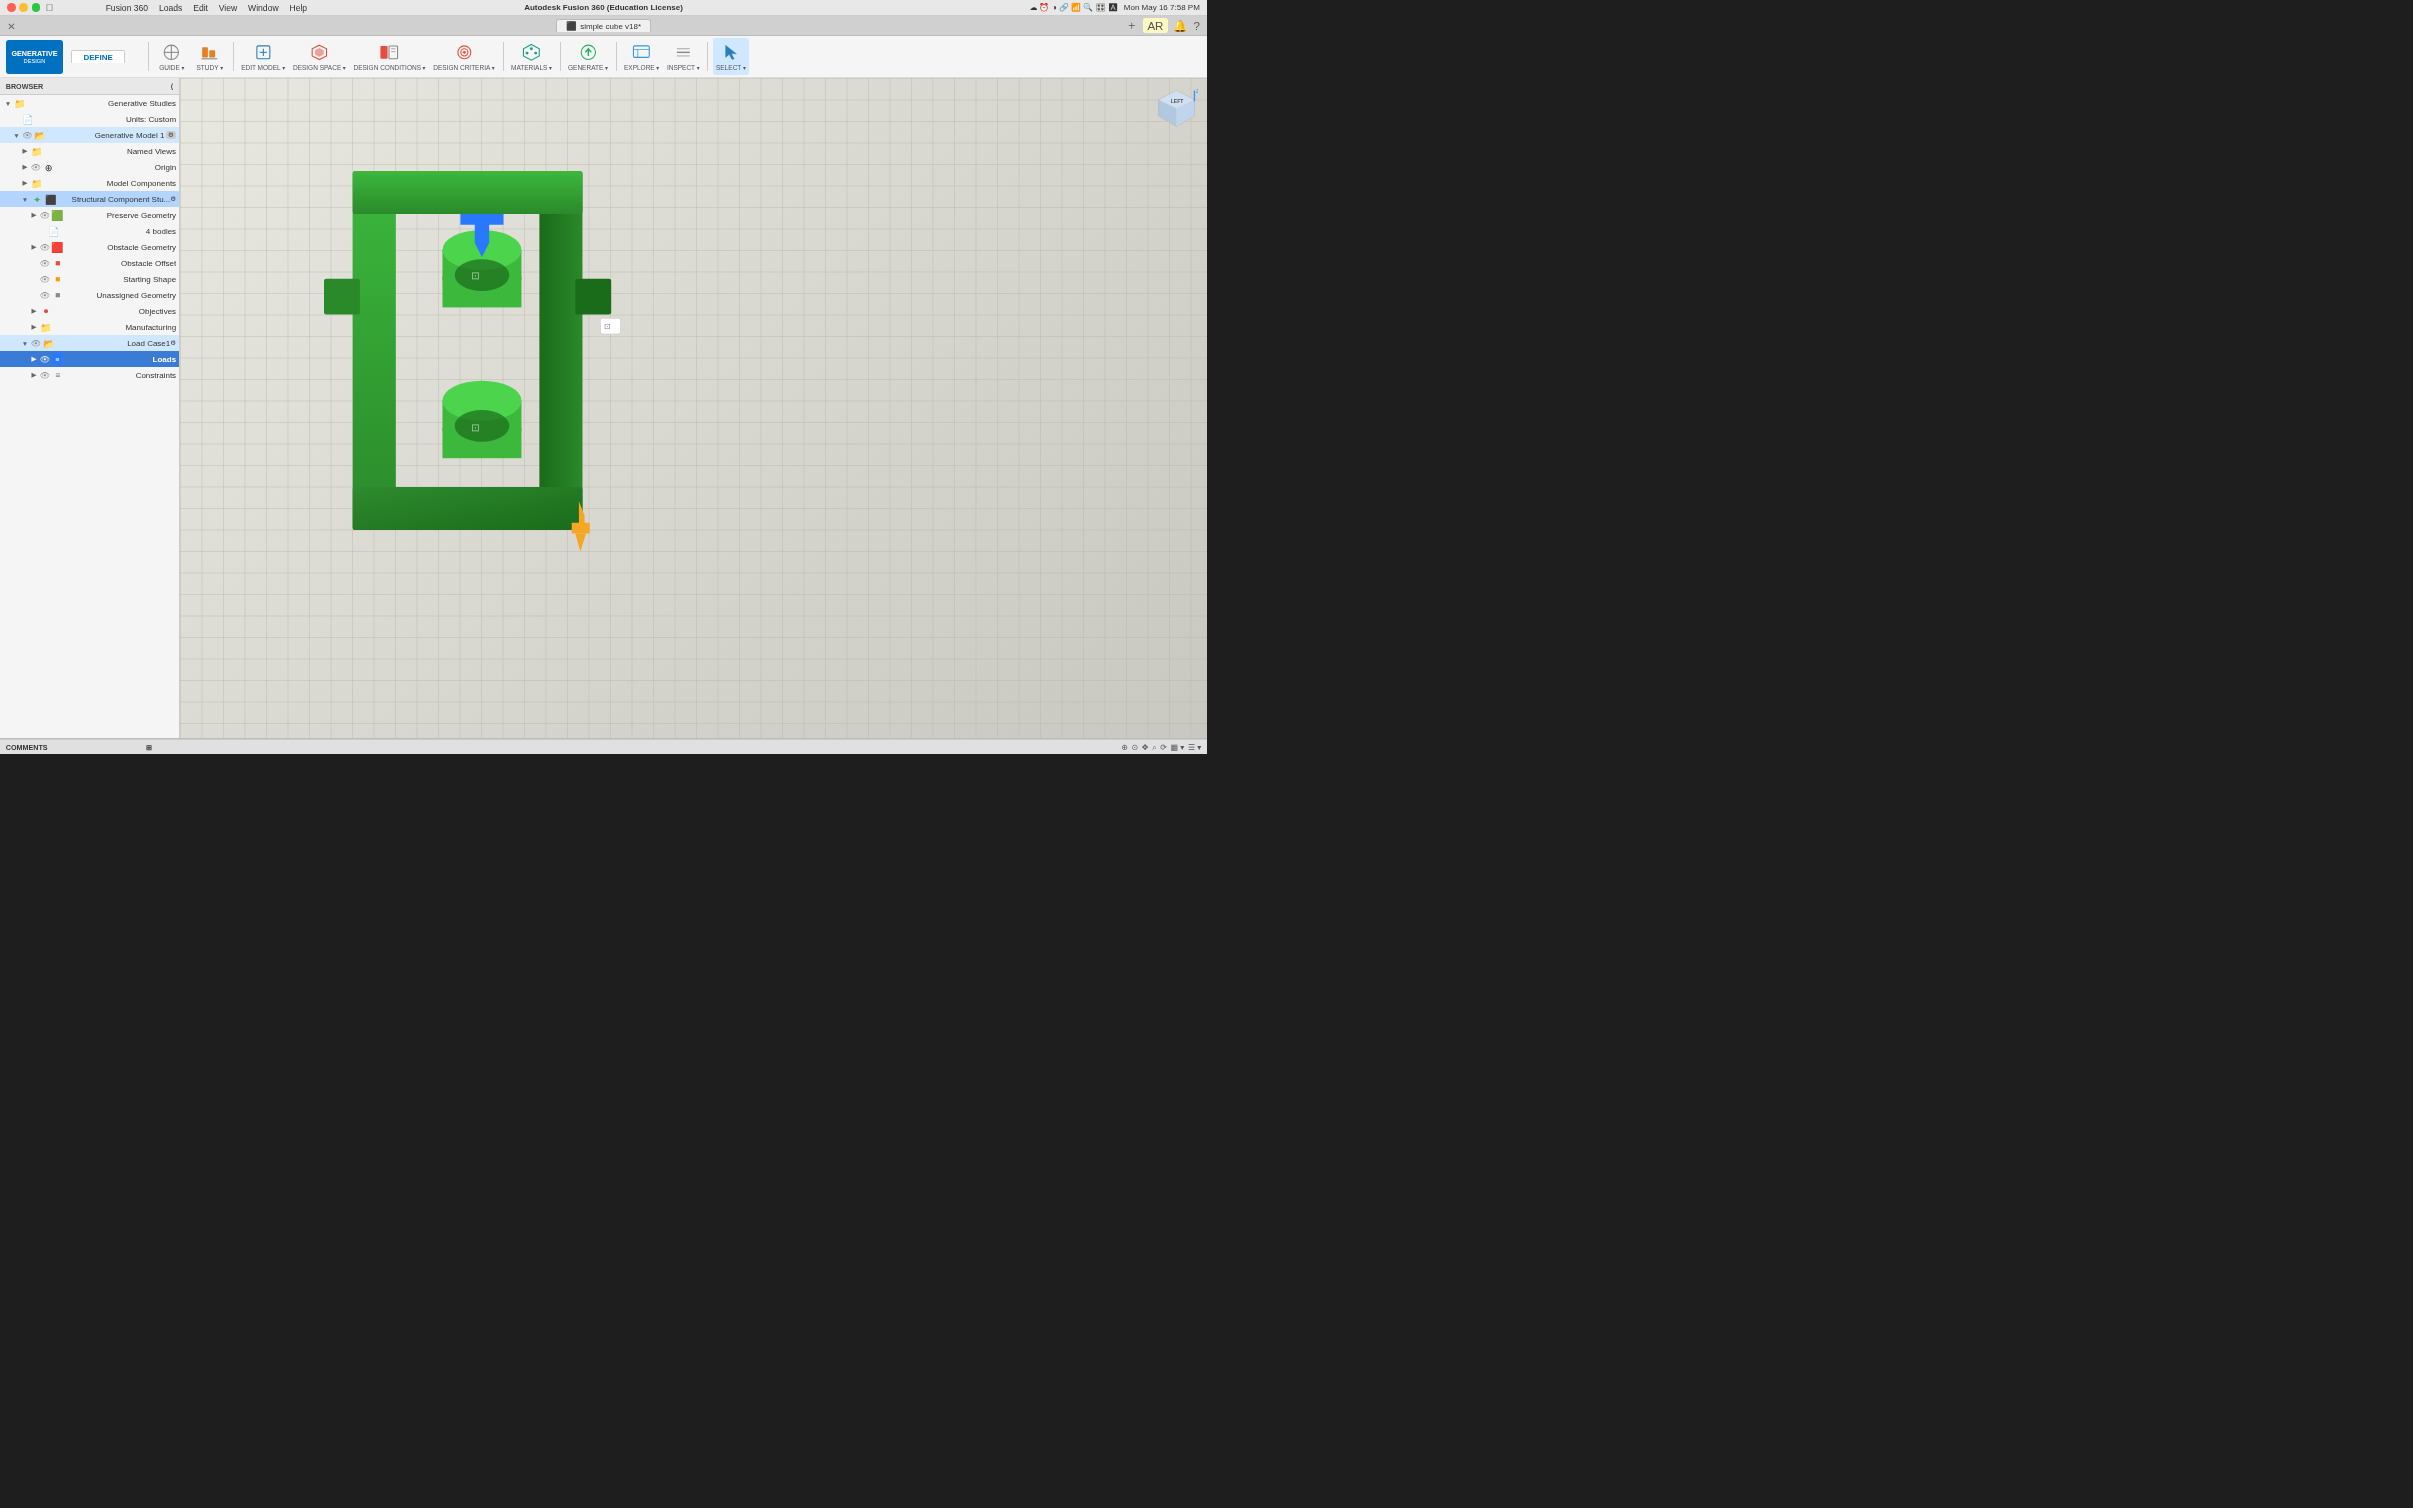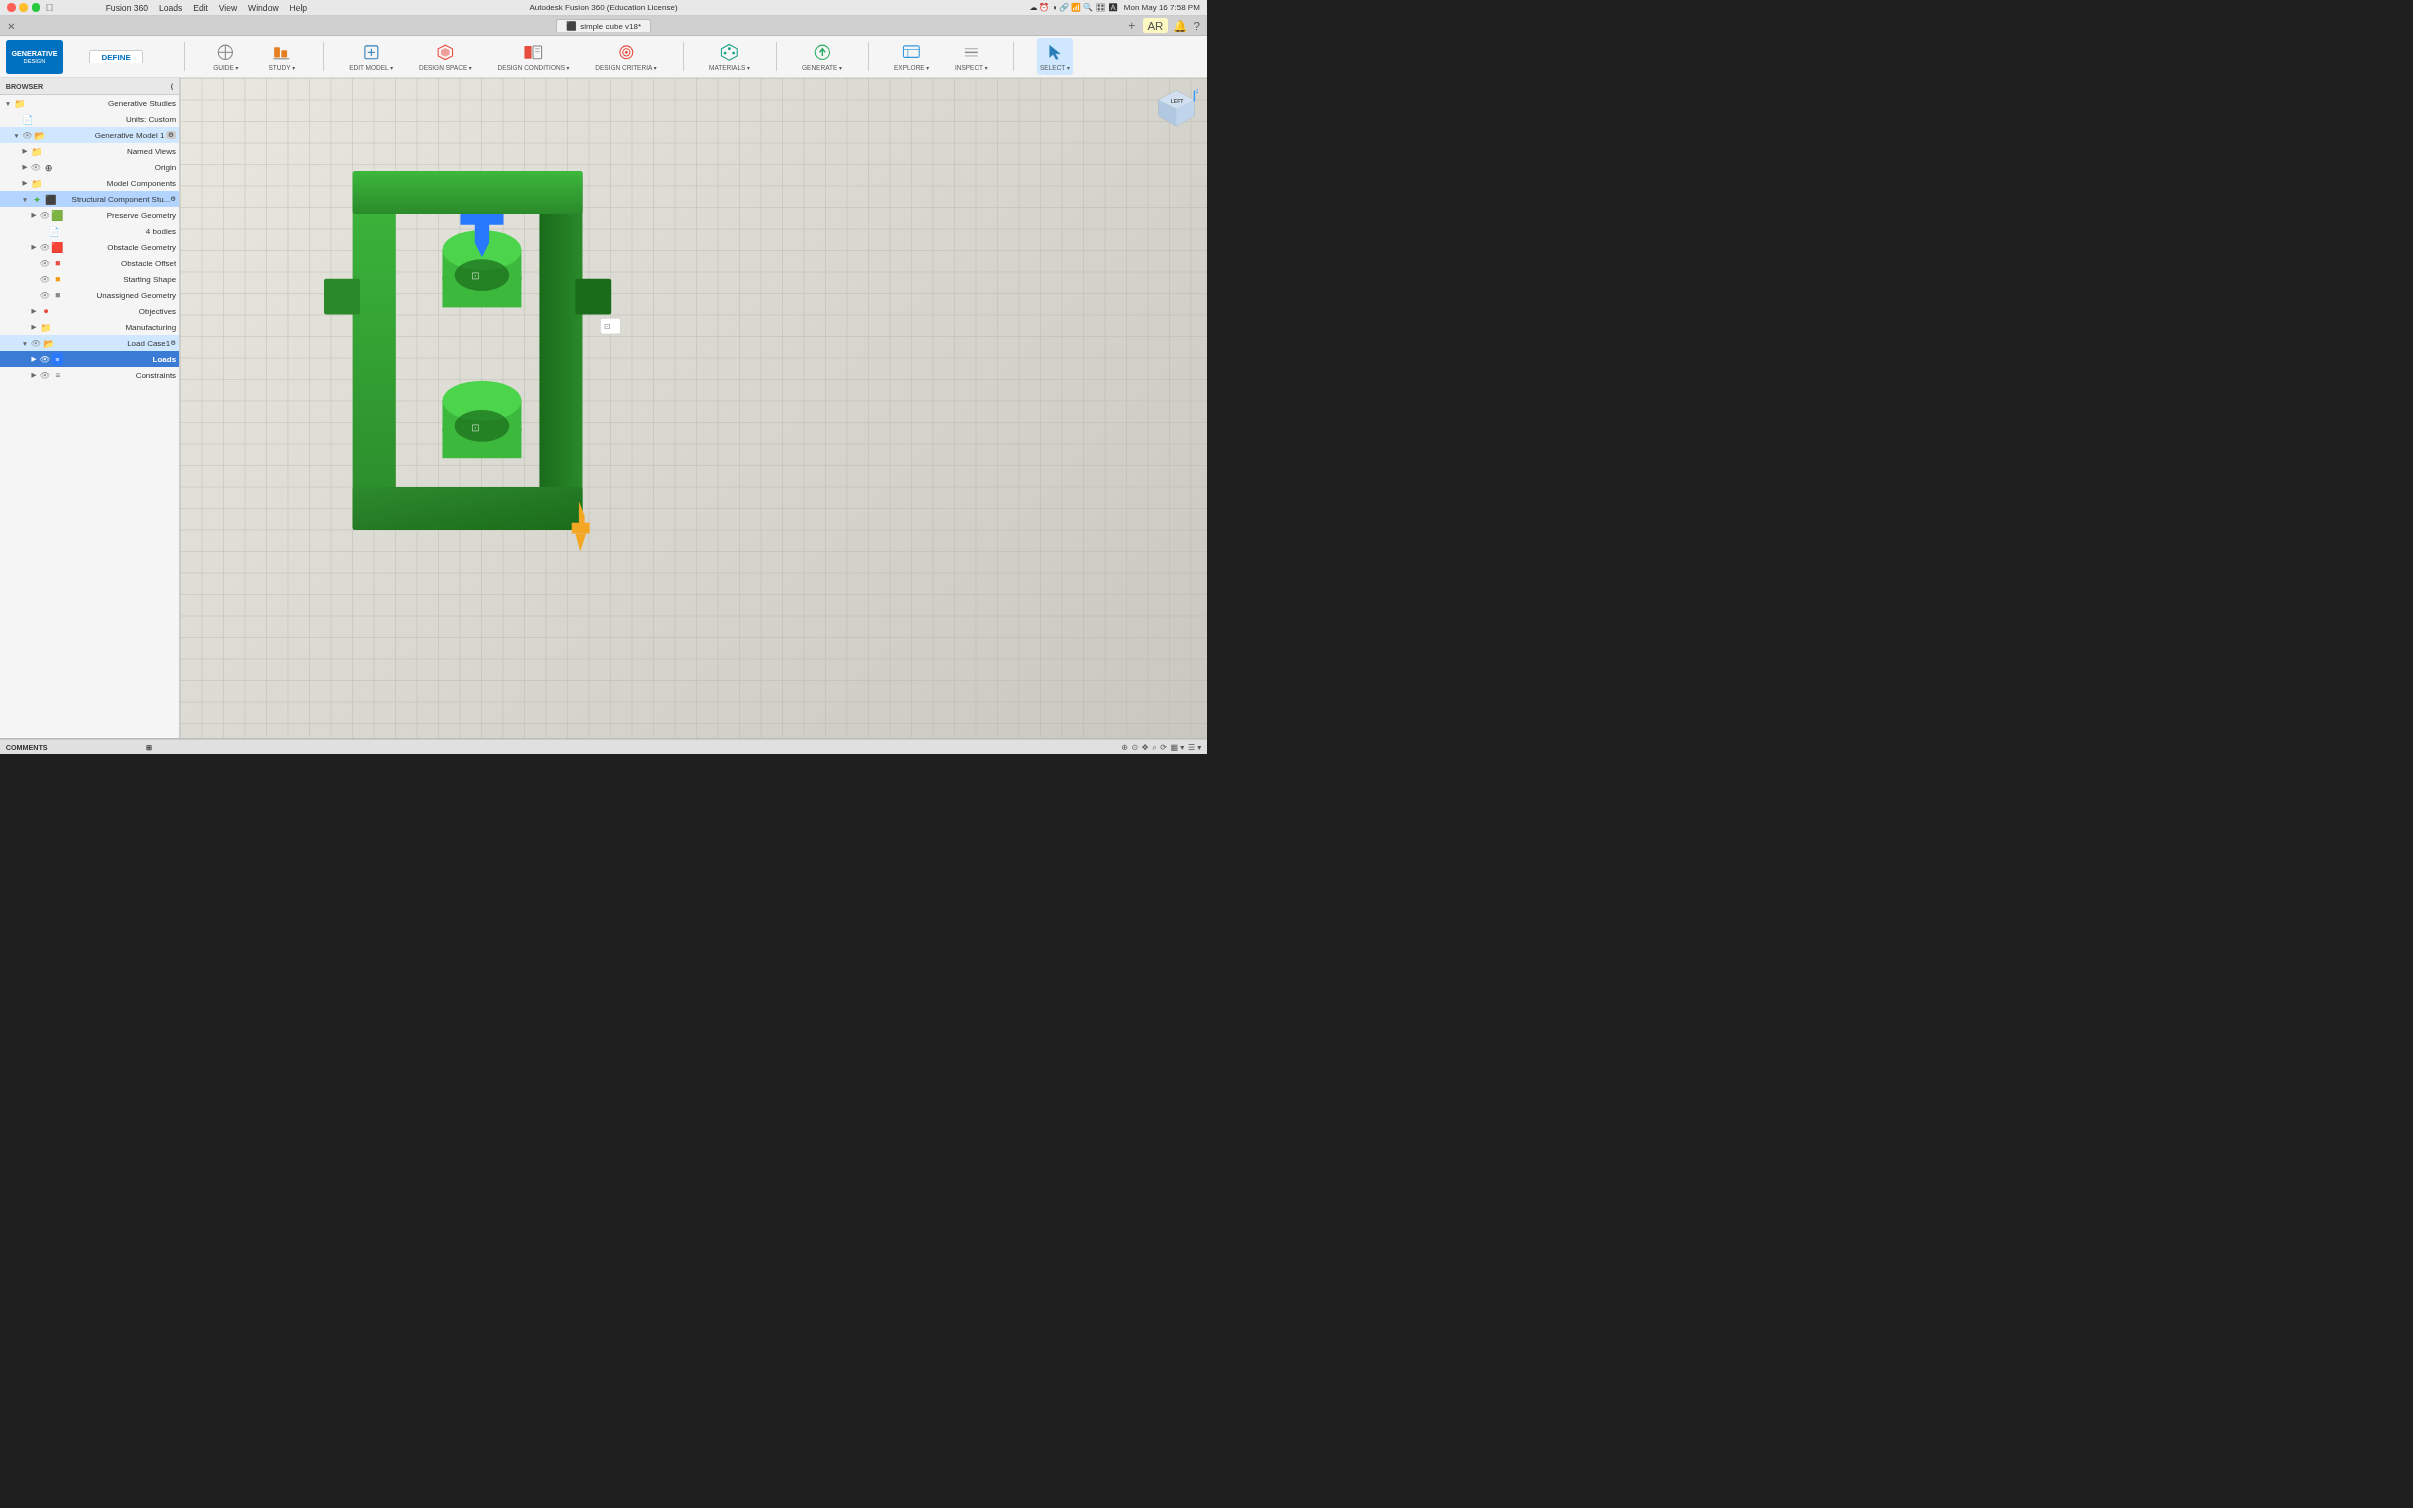--- a/index.html
+++ b/index.html
@@ -30,21 +30,21 @@
     }
     .traffic-light {
       width: 8.6px; height: 8.6px; border-radius: 50%;
       display: flex; align-items: center; justify-content: center;
     }
     .tl-close { background: #ff5f57; }
     .tl-min { background: #ffbd2e; }
     .tl-max { background: #28c940; }
     #titlebar .title-center {
       position: absolute; left: 50%; transform: translateX(-50%);
-      font-size: 8px; color: #333; font-weight: 400;
+      font-size: 8px; color: #333; font-weight: 700;
     }
     #titlebar .title-right {
       display: flex; align-items: center; gap: 5.7px; font-size: 8px; color: #333;
     }
     #titlebar .menu-items {
       display: flex; gap: 10.8px; align-items: center; margin-left: 43px;
     }
     #titlebar .menu-items span {
       font-size: 8.6px; color: #333; cursor: pointer;
     }
@@ -82,21 +82,21 @@
 
     
     #toolbar {
       width: 100%;
       height: 42px;
       background: #f5f5f5;
       display: flex;
       align-items: center;
       border-bottom: 1.4px solid #ddd;
       padding: 0 5.7px;
-      gap: 20px;
+      gap: 2px;
     }
     .tool-group {
       display: flex; flex-direction: column; align-items: center;
       justify-content: center; min-width: 36px; height: 37px;
       cursor: pointer; border-radius: 2.9px; padding: 1.4px 2.9px;
       position: relative;
     }
     .tool-group .tool-label {
       font-size: 6.5px; color: #555; text-align: center; margin-top: 1.4px; white-space: nowrap;
     }

